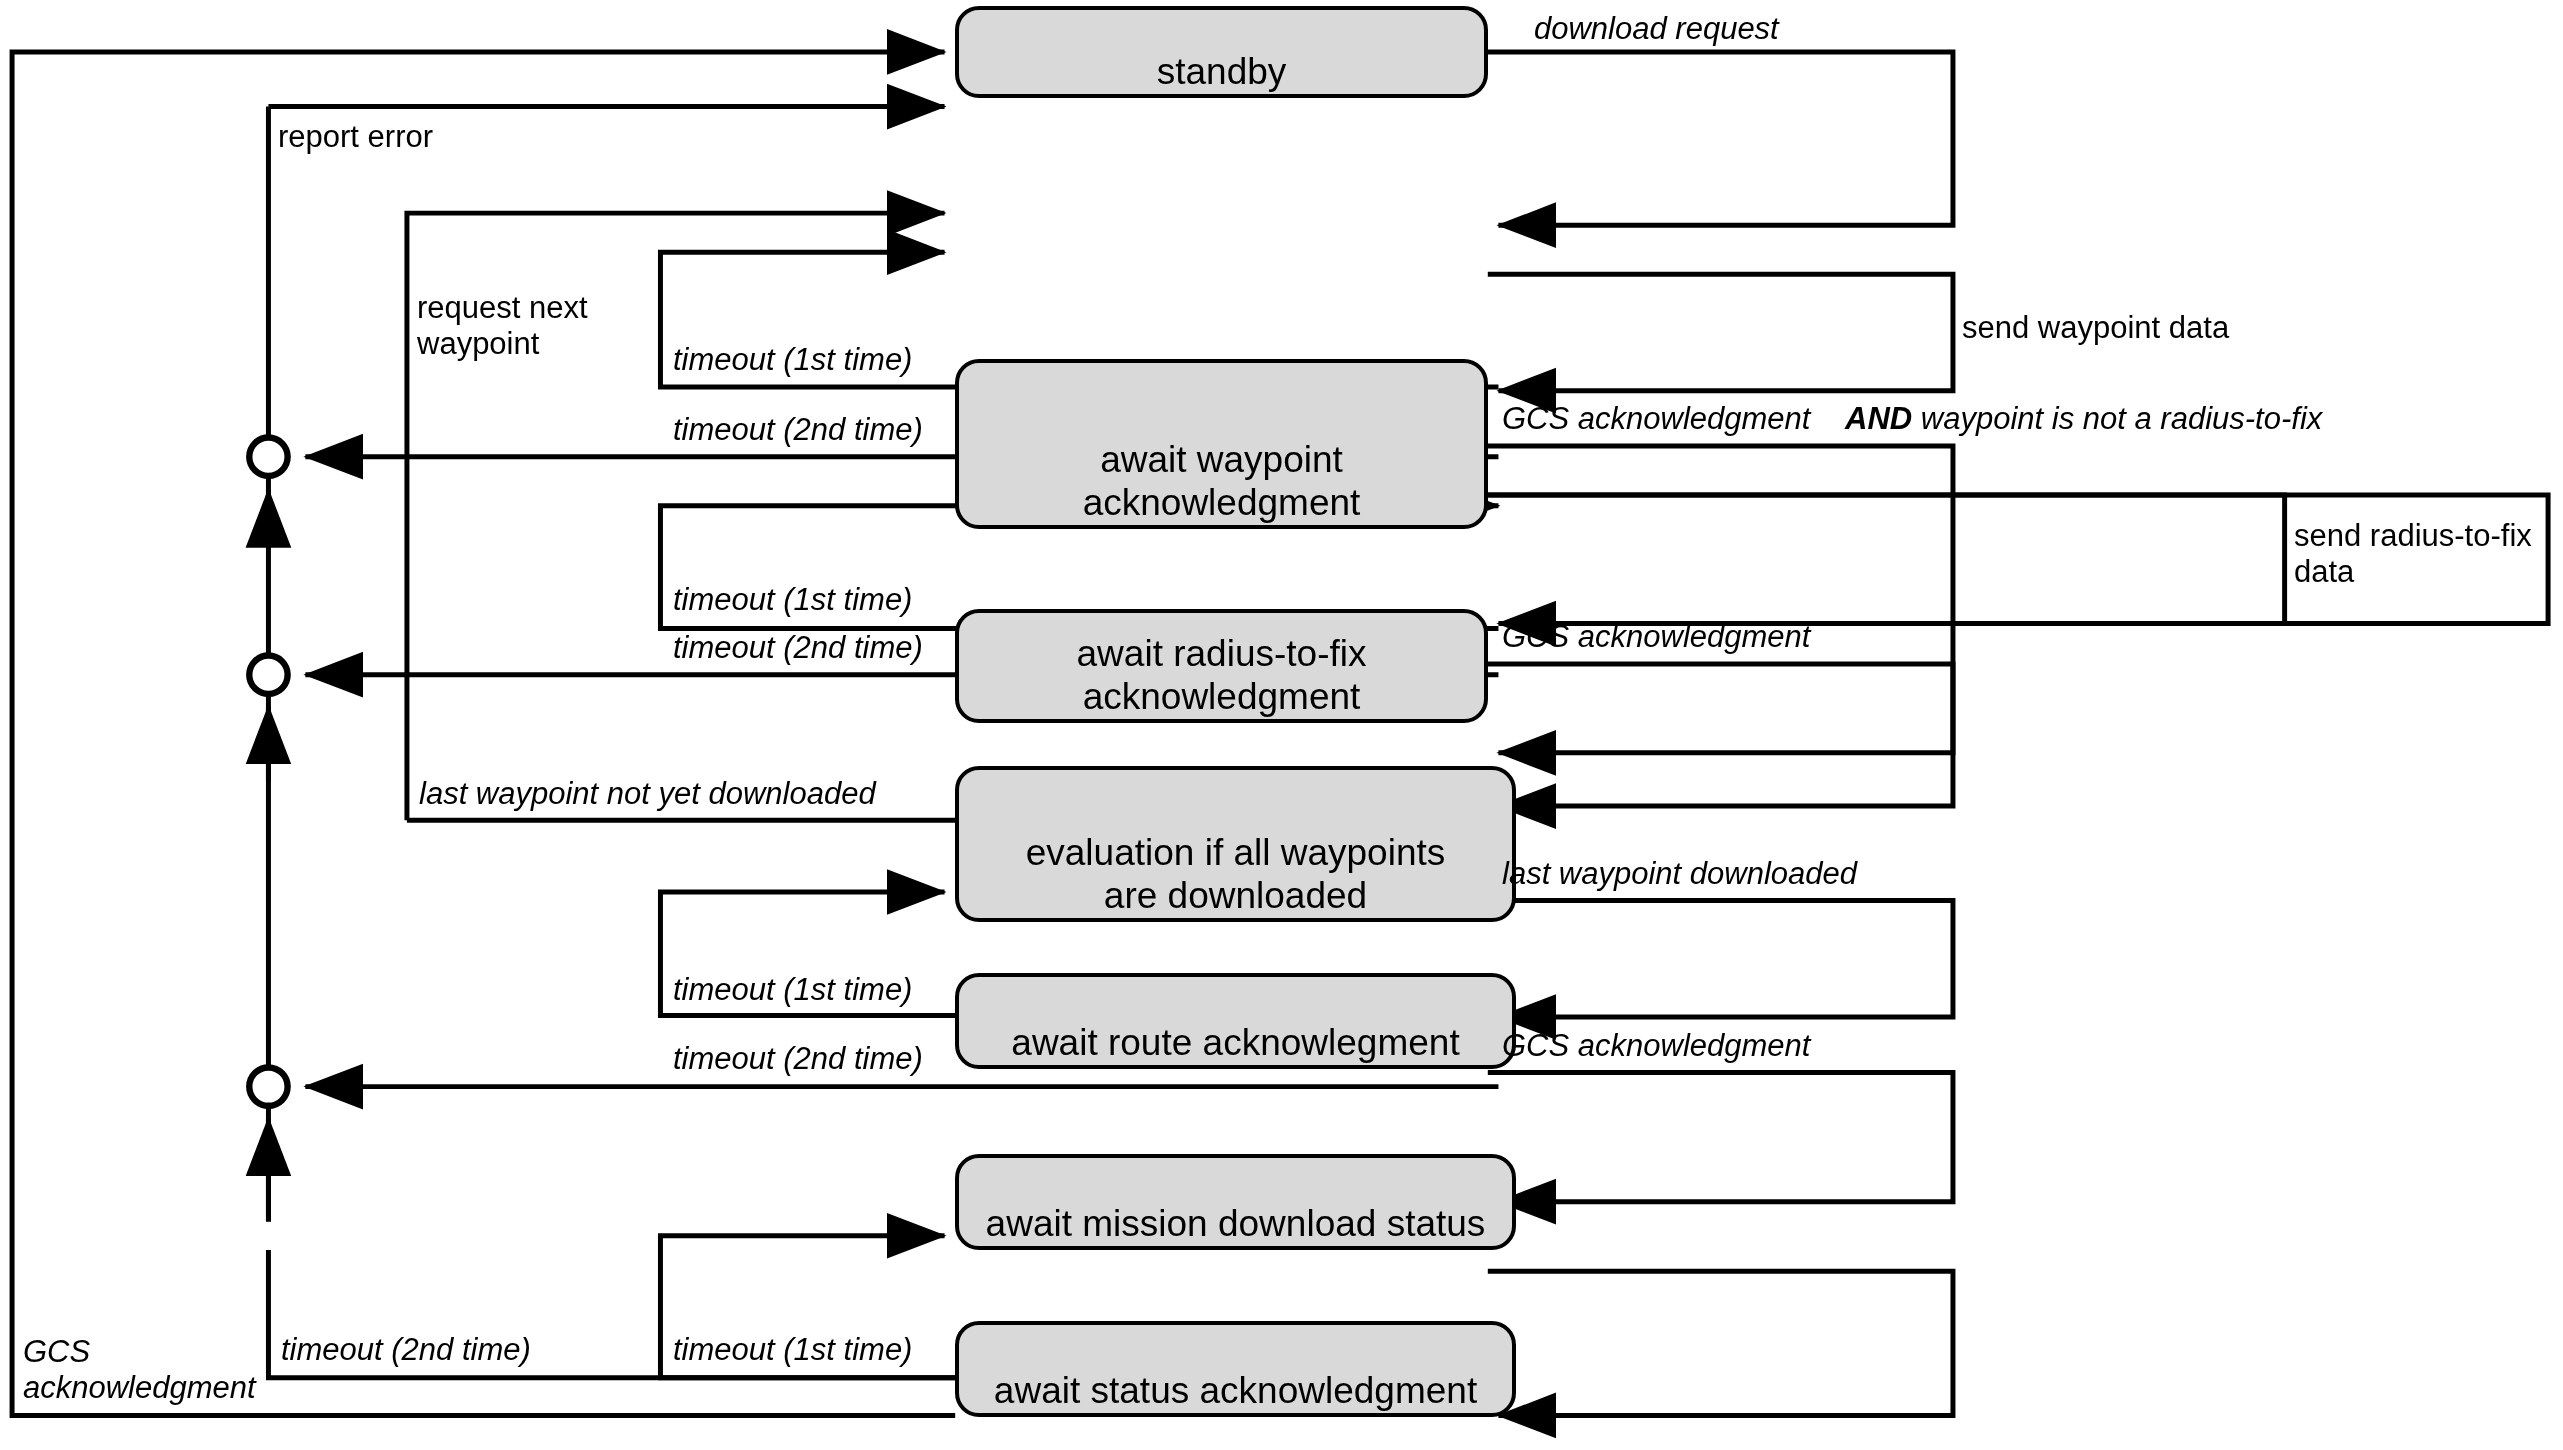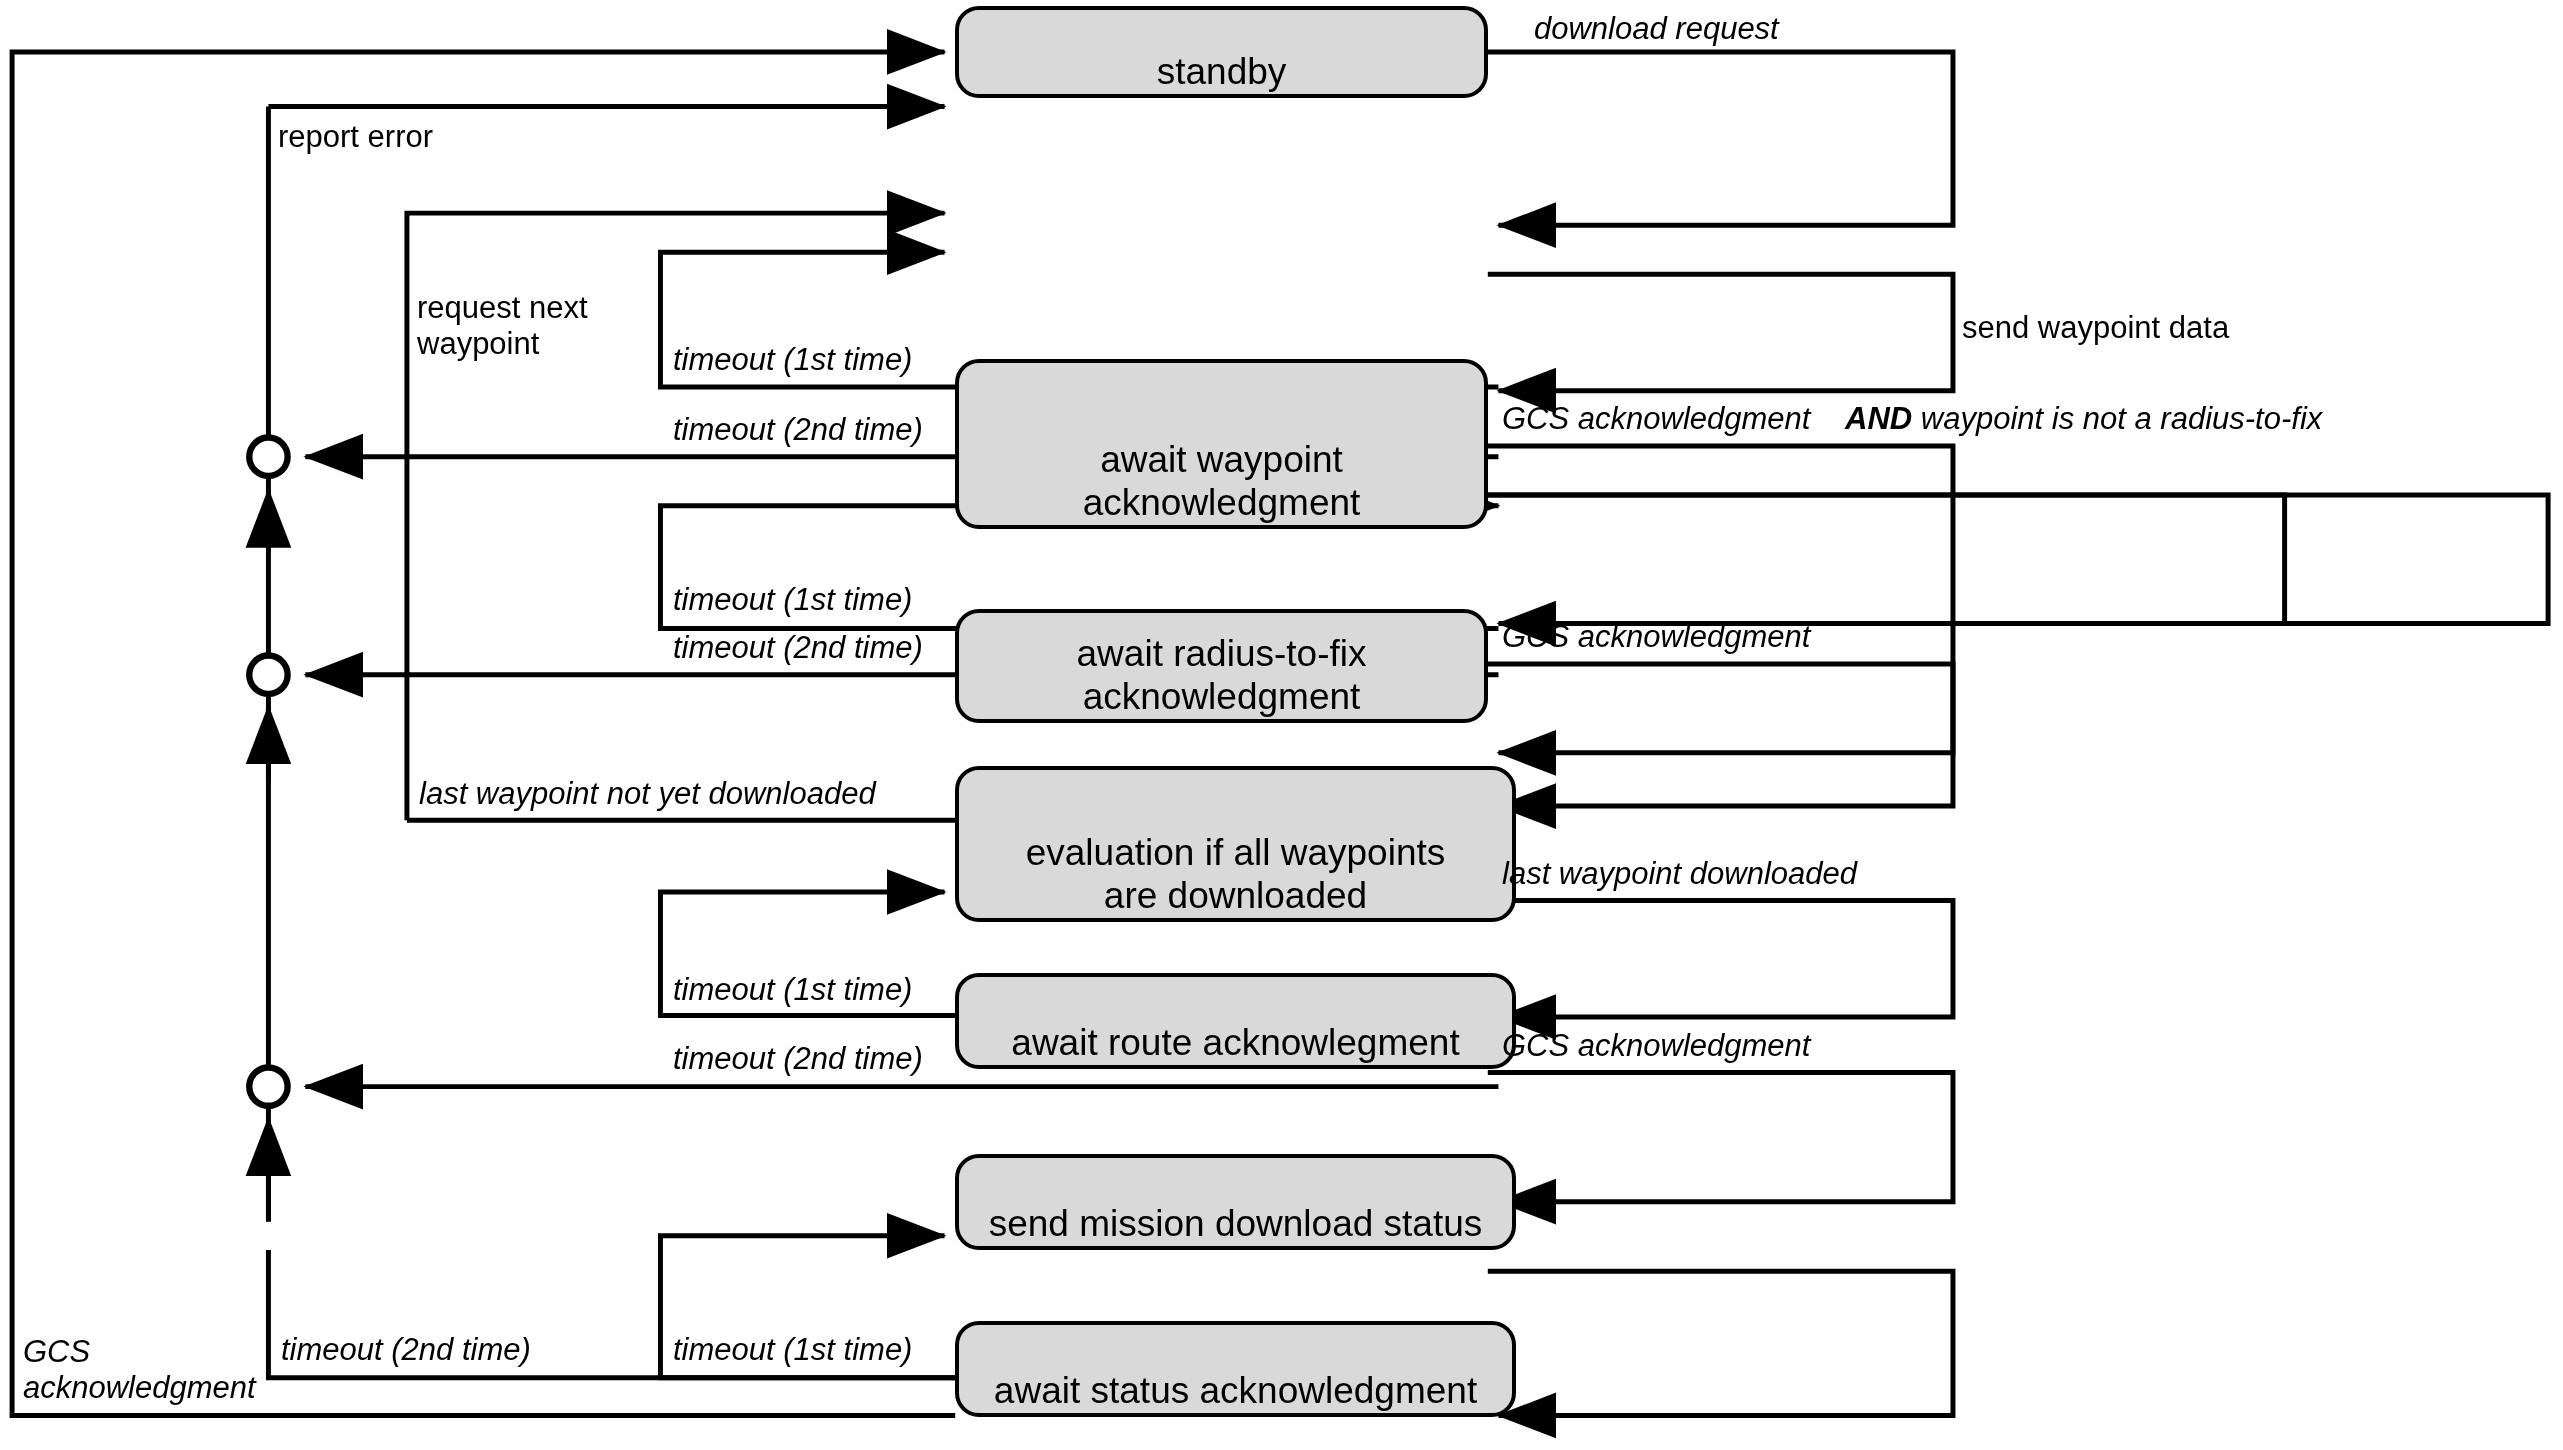--- a/index.html
+++ b/index.html
@@ -118,21 +118,21 @@
 
   <div class="state-box" style="left:955px;top:766px;width:561px;height:156px;">
     <span>evaluation if all waypoints<br>are downloaded</span>
   </div>
 
   <div class="state-box" style="left:955px;top:973px;width:561px;height:96px;">
     <span>await route acknowlegment</span>
   </div>
 
   <div class="state-box" style="left:955px;top:1154px;width:561px;height:96px;">
-    <span>send mission download status</span>
+    <span>await mission download status</span>
   </div>
 
   <div class="state-box" style="left:955px;top:1321px;width:561px;height:96px;">
     <span>await status acknowledgment</span>
   </div>
 
   <div class="edge-label italic" style="left:1534px;top:10.7px;">download request</div>
 
   <div class="edge-label" style="left:278px;top:119px;">report error</div>
 
@@ -140,20 +140,21 @@
 
   <div class="edge-label" style="left:1962px;top:310px;">send waypoint data</div>
 
   <div class="edge-label italic" style="left:673px;top:342px;">timeout (1st time)</div>
 
   <div class="edge-label italic" style="left:673px;top:412px;">timeout (2nd time)</div>
 
   <div class="edge-label italic" style="left:1502px;top:401px;"><span>GCS acknowledgment </span><b>AND</b><span> waypoint is not a radius-to-fix</span></div>
 
 
+  <div class="edge-label" style="left:2294px;top:518px;">send radius-to-fix<br>data</div>
 
   <div class="edge-label italic" style="left:673px;top:582px;">timeout (1st time)</div>
 
   <div class="edge-label italic" style="left:673px;top:630px;">timeout (2nd time)</div>
 
   <div class="edge-label italic" style="left:1502px;top:619px;">GCS acknowledgment</div>
 
   <div class="edge-label italic" style="left:419px;top:776px;">last waypoint not yet downloaded</div>
 
   <div class="edge-label italic" style="left:1502px;top:856px;">last waypoint downloaded</div>

